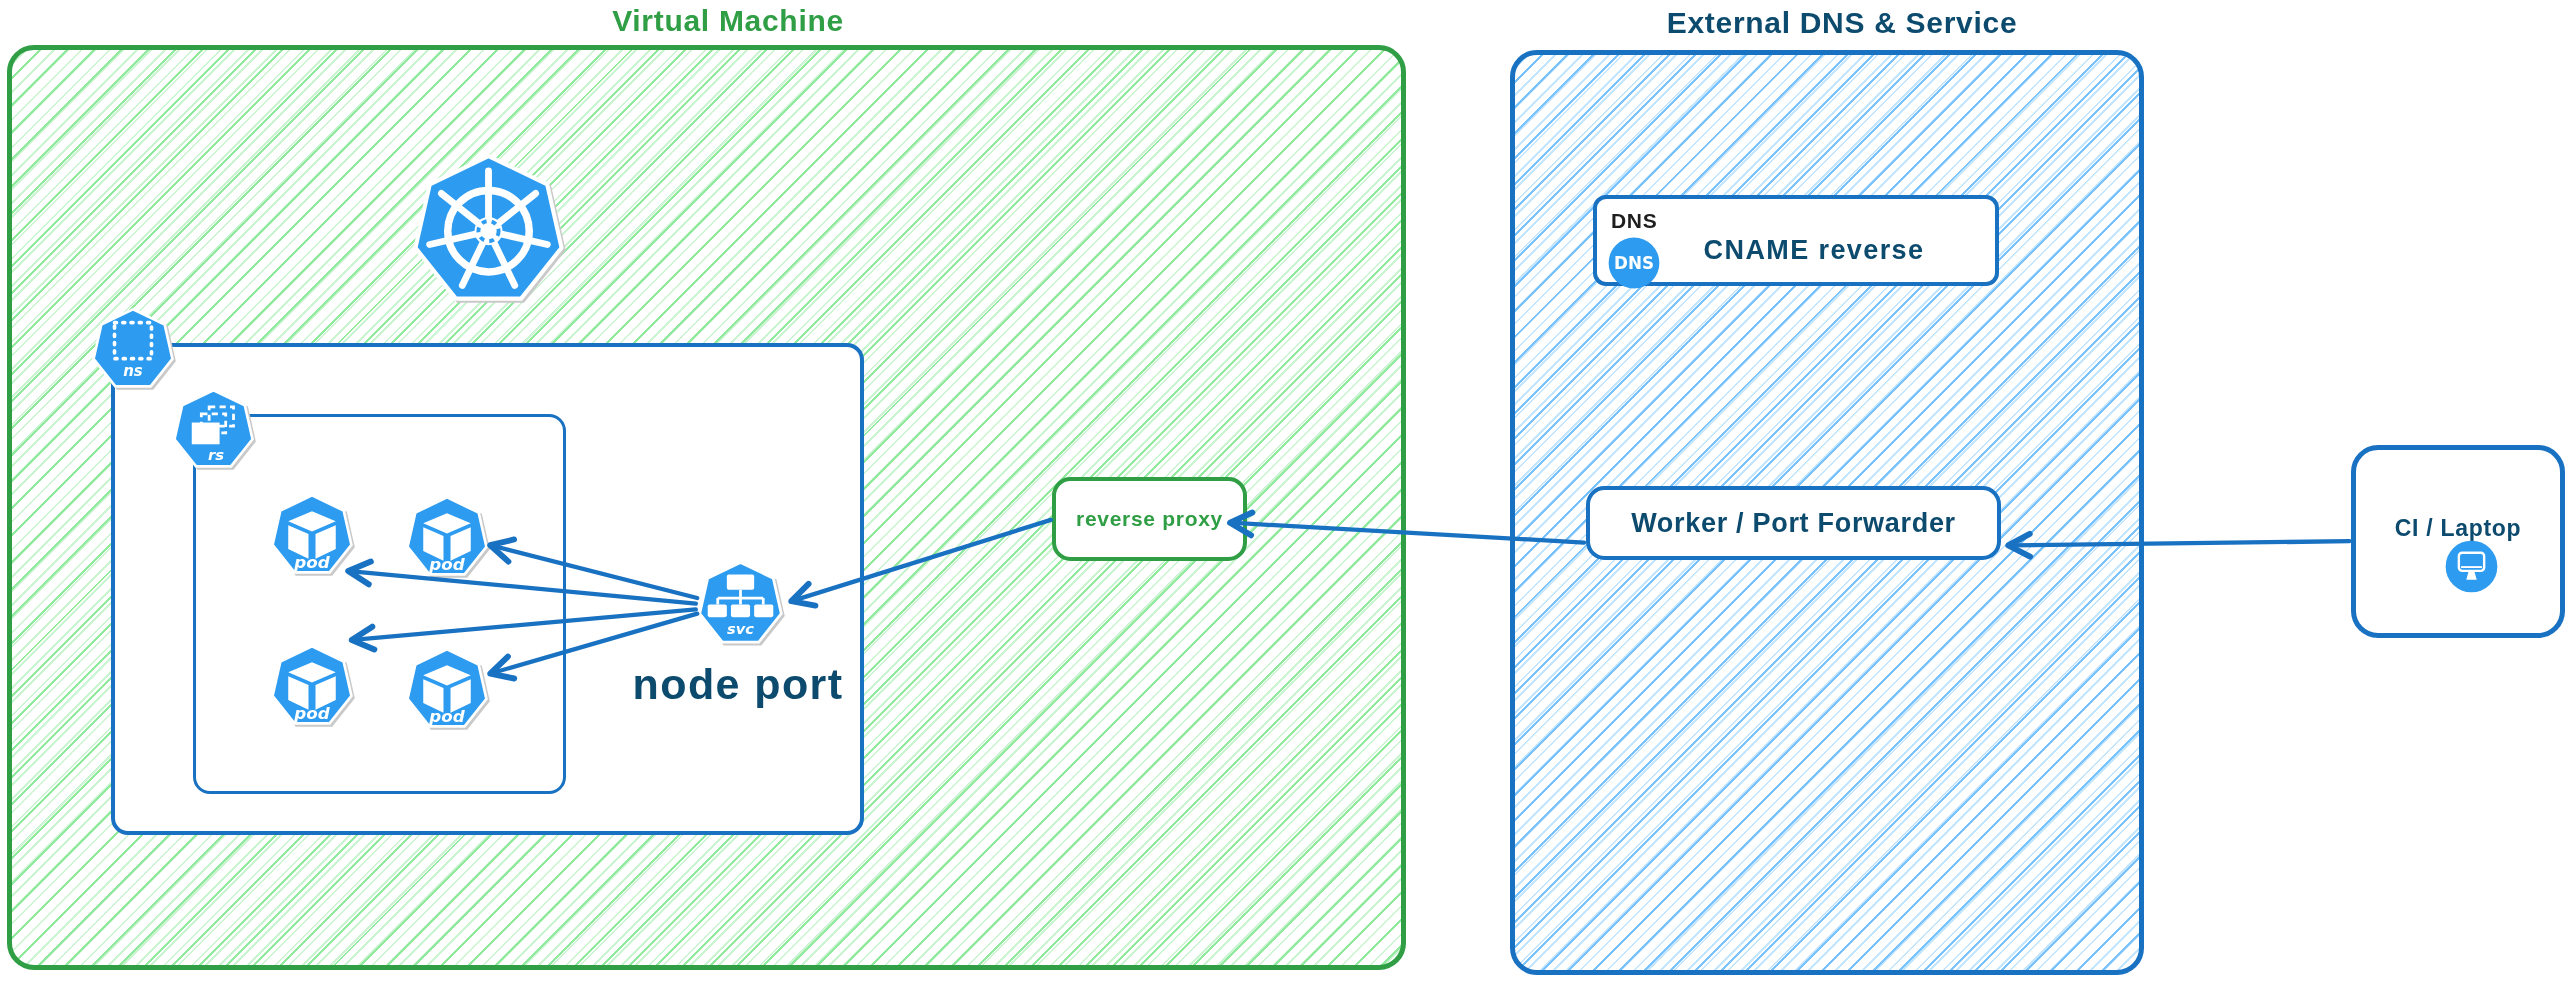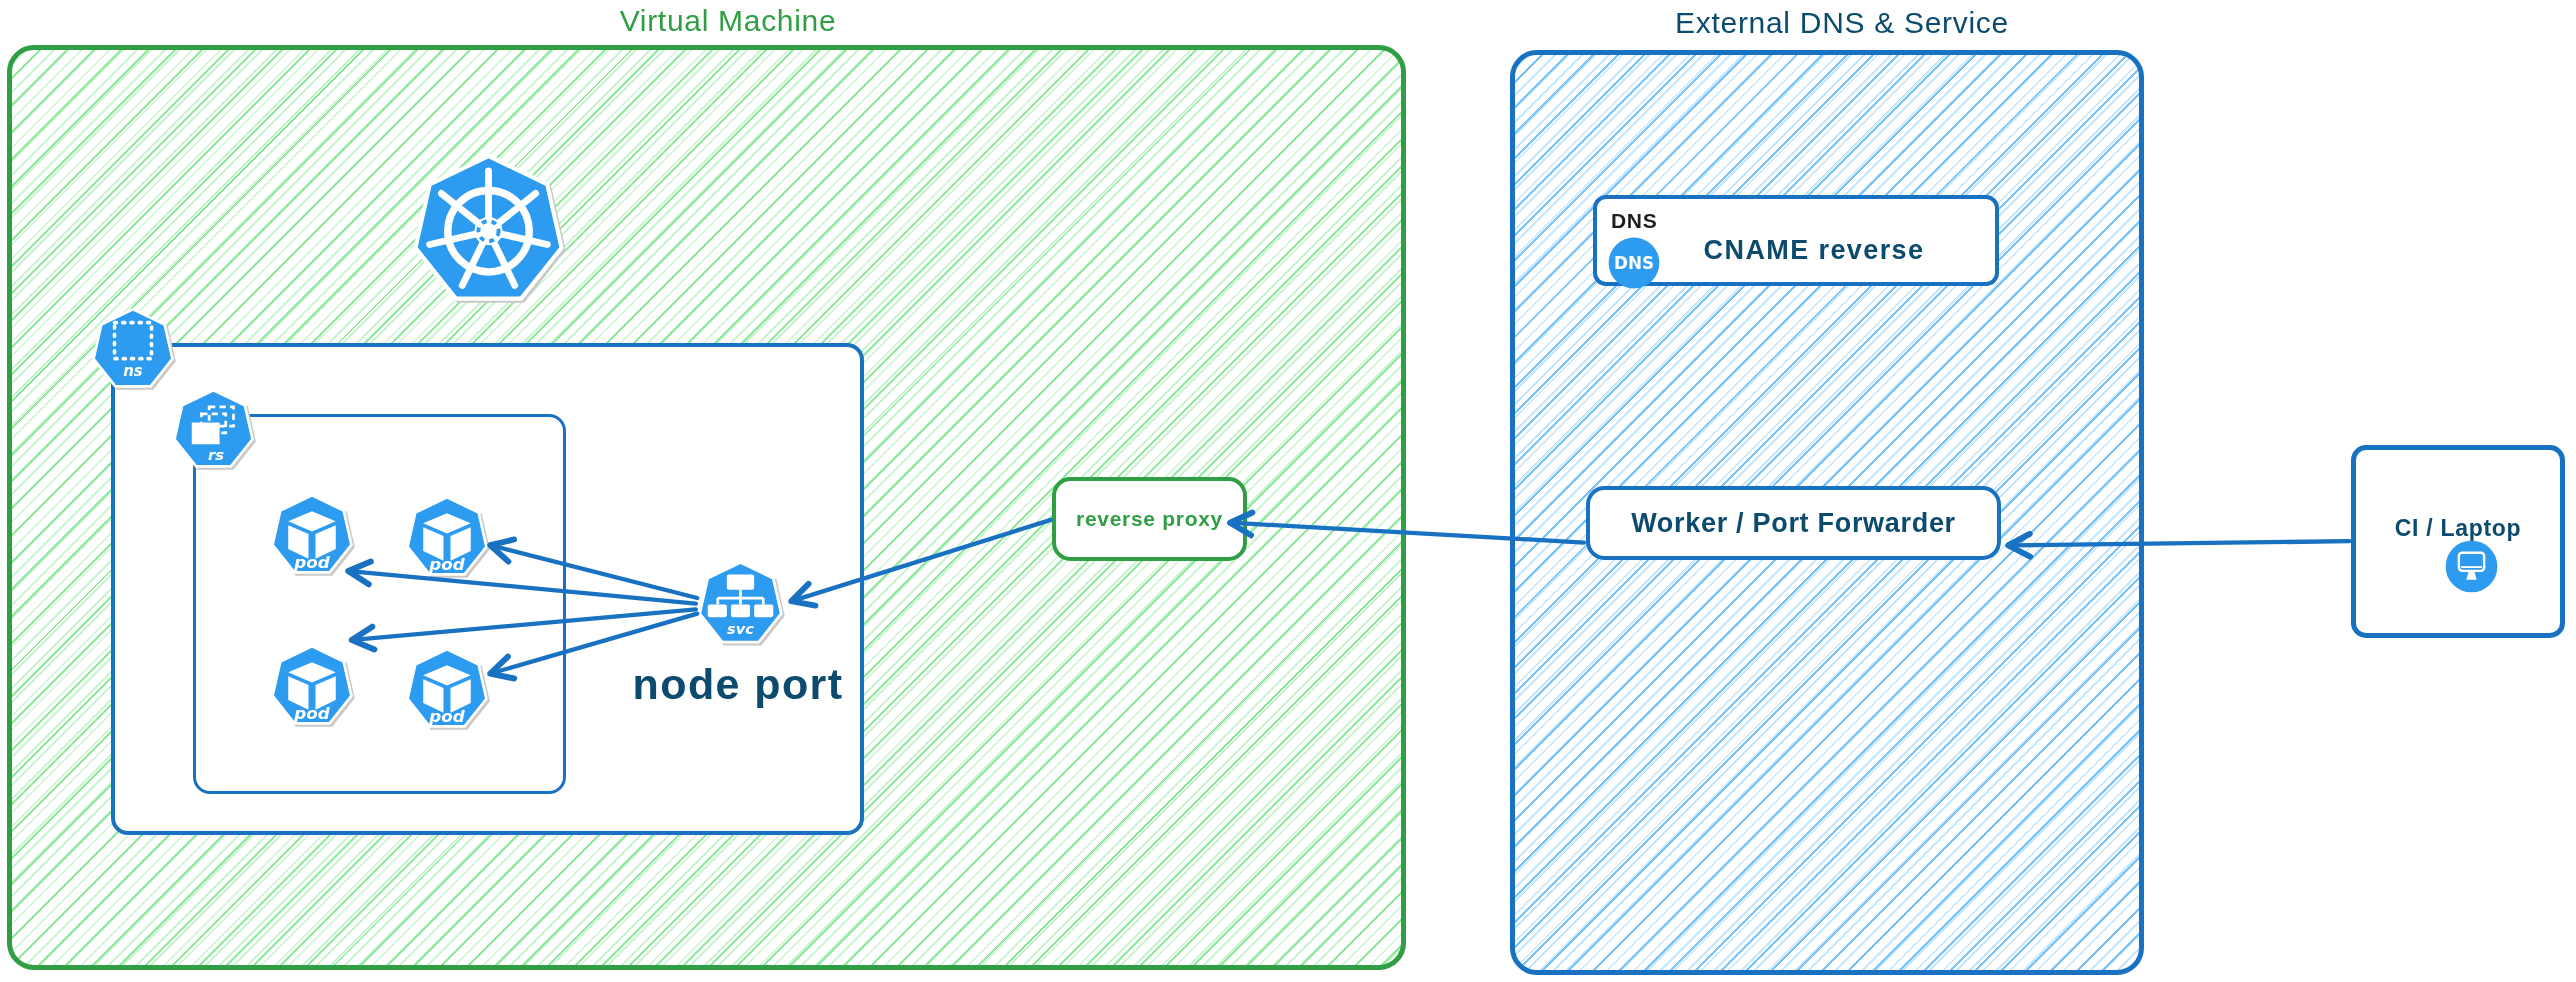--- a/index.html
+++ b/index.html
@@ -12,21 +12,21 @@
     background-image:
       repeating-linear-gradient(135deg, rgba(140,233,154,0.95) 0 2.1px, transparent 2.1px 19px),
       repeating-linear-gradient(135deg, rgba(140,233,154,0.45) 9.2px 11px, transparent 11px 19px);
   }
   .blue-box{border:5px solid #1971c2;
     background-image:
       repeating-linear-gradient(135deg, rgba(116,192,252,0.95) 0 2.1px, transparent 2.1px 18px),
       repeating-linear-gradient(135deg, rgba(165,216,255,0.65) 8.5px 10.3px, transparent 10.3px 18px);
   }
   .white-node{position:absolute;background:#ffffff;box-sizing:border-box;}
-  .group-title{position:absolute;white-space:nowrap;font-weight:normal;font-size:30px;
+  .group-title{position:absolute;white-space:nowrap;font-weight:bold;font-size:30px;
                letter-spacing:0.7px;transform:translateX(-50%);}
   .g-text{color:#2f9e44;}
   .b-text{color:#0c4a6e;}
   .node-label{display:flex;align-items:center;justify-content:center;width:100%;height:100%;
               font-weight:bold;white-space:nowrap;letter-spacing:0.7px;}
   .hepta{position:absolute;filter:drop-shadow(2.1px 2.8px 0 #c9c9c9);}
   .icon-circle{position:absolute;}
   svg text{font-family:"DejaVu Sans",sans-serif;}
   #arrow-layer{position:absolute;left:0;top:0;pointer-events:none;}
 </style>
@@ -118,21 +118,21 @@
     <circle cx="50" cy="50" r="47" fill="#2d9bf0"></circle>
     <text x="50" y="61" text-anchor="middle" font-size="31" font-weight="bold" fill="#ffffff">DNS</text>
   </svg>
   <div class="abs b-text" style="left:217px;top:51px;transform:translate(-50%,-50%);font-size:27px;font-weight:bold;letter-spacing:1.4px;white-space:nowrap;">CNAME reverse</div>
 </div>
 
 <div class="white-node" style="left:1586px;top:486px;width:415px;height:74px;border:4.3px solid #1971c2;border-radius:18.5px;">
   <div class="node-label b-text" style="font-size:27px;">Worker / Port Forwarder</div>
 </div>
 
-<div class="white-node" style="left:2351px;top:445px;width:214px;height:193px;border:5px solid #1971c2;border-radius:15px;">
+<div class="white-node" style="left:2351px;top:445px;width:214px;height:193px;border:5px solid #1971c2;border-radius:27px;">
   <div class="abs b-text" style="left:50%;top:65px;transform:translateX(-50%);font-size:23px;font-weight:bold;letter-spacing:0.7px;white-space:nowrap;">CI / Laptop</div>
   <svg class="icon-circle" style="left:88px;top:89px;" width="55" height="55" viewBox="0 0 100 100">
     <circle cx="50" cy="50" r="47" fill="#2d9bf0"></circle>
     <rect x="27" y="25" width="46" height="33" rx="6" fill="none" stroke="#ffffff" stroke-width="4.4"></rect>
     <line x1="31" y1="51" x2="69" y2="51" stroke="#ffffff" stroke-width="3.4"></line>
     <path d="M45,58 L55,58 L59.5,74 L40.5,74 Z" fill="#ffffff"></path>
   </svg>
 </div>
 
 <svg id="arrow-layer" width="2576" height="983" viewBox="0 0 3628 1384">

